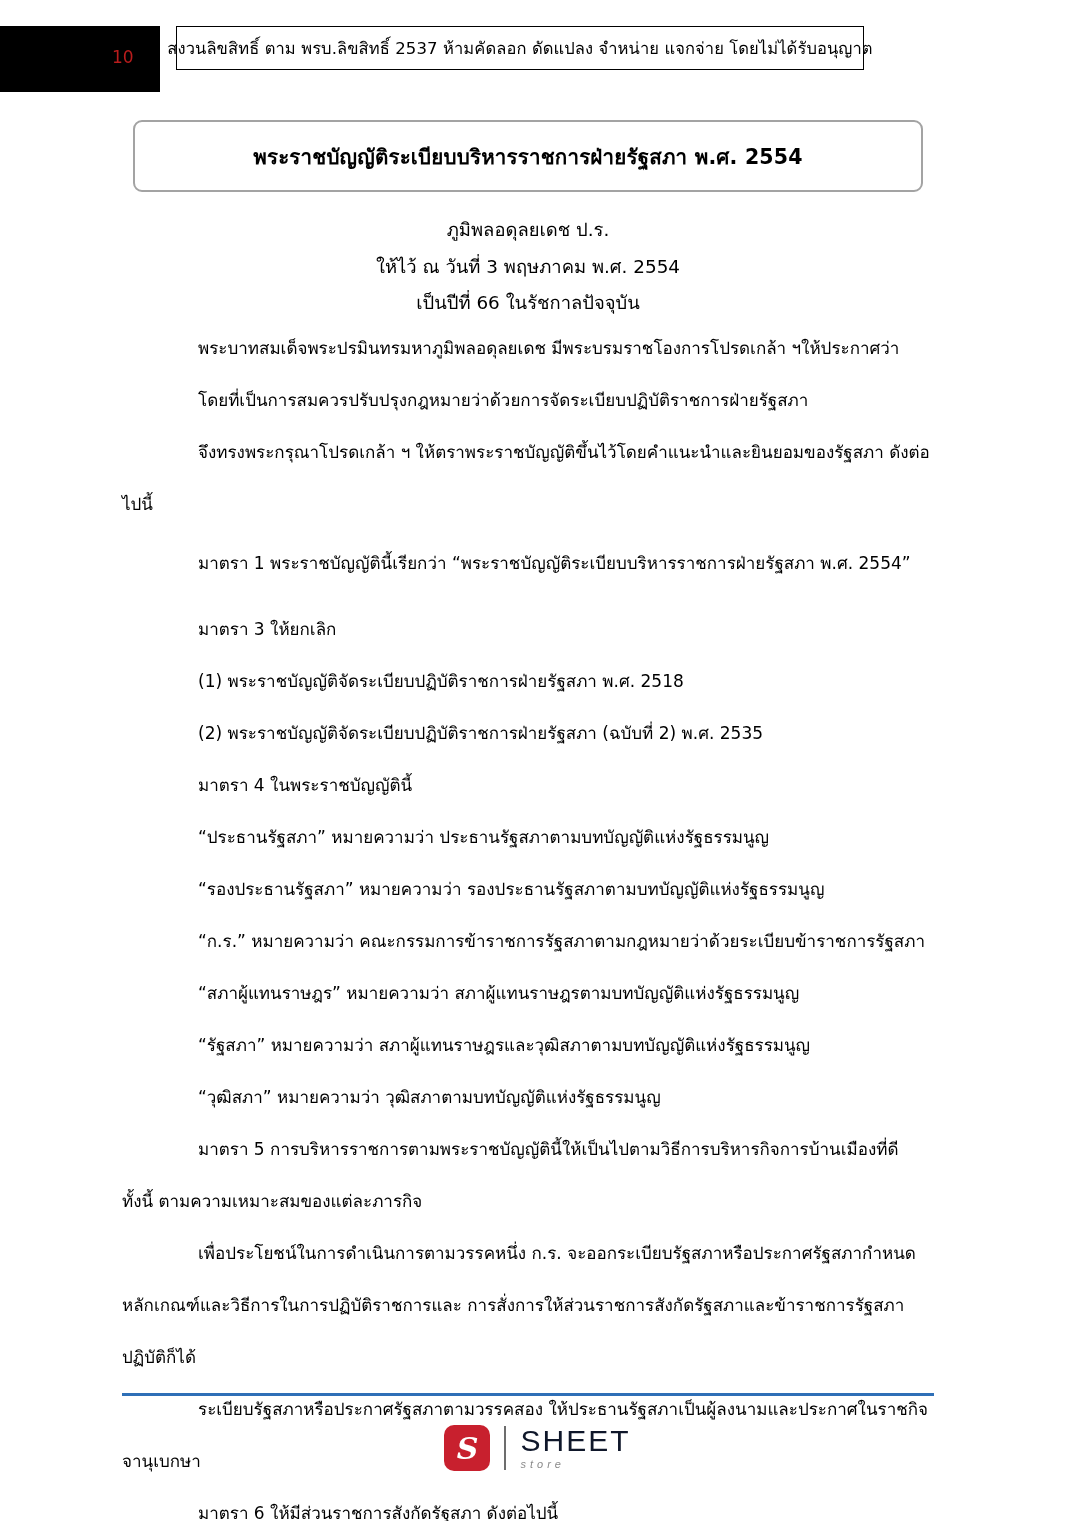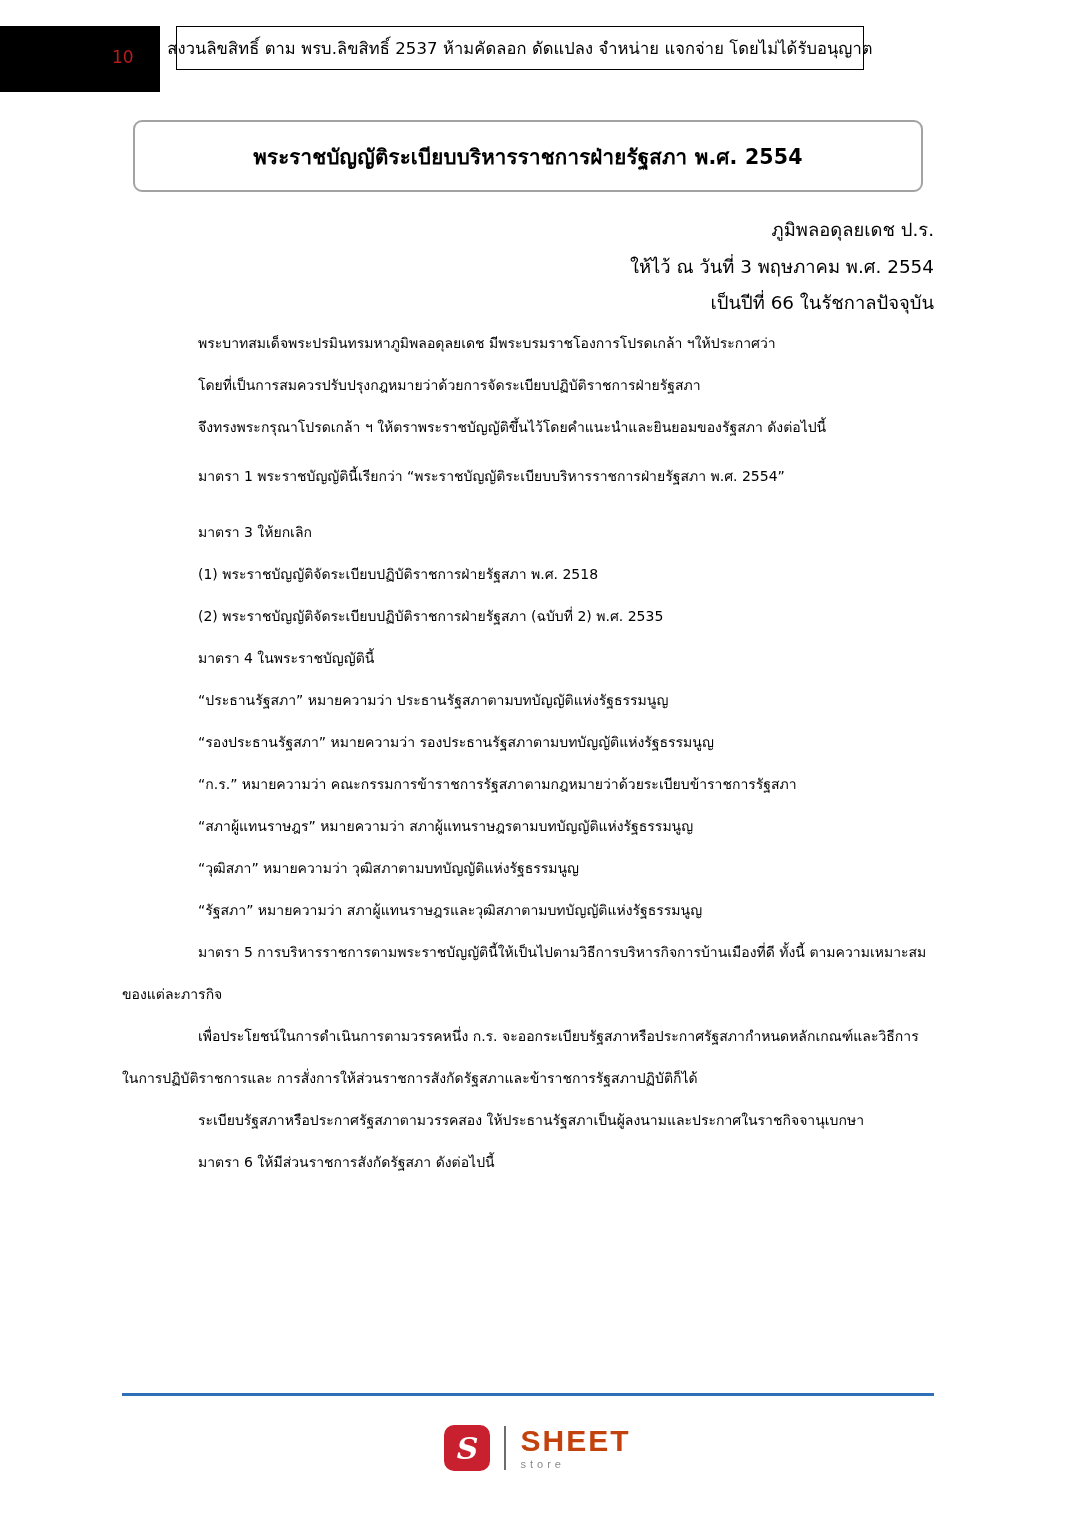--- a/index.html
+++ b/index.html
@@ -84,25 +84,25 @@
     position: absolute;
     left: 122px;
     top: 212px;
     width: 812px;
   }
   .line {
     font-size: 18.4px;
     line-height: 36.5px;
     white-space: pre-wrap;
   }
-  .center { text-align: right; }
+  .center { text-align: center; }
   .b { font-weight: normal; }
   .para {
-    font-size: 14px;
-    line-height: 42px;
+    font-size: 17px;
+    line-height: 52px;
   }
   .para.ind { text-indent: 76px; }
   .gap-sm { height: 7px; }
 
   
   .footer-rule {
     position: absolute;
     left: 122px;
     top: 1393px;
     width: 812px;
@@ -140,31 +140,32 @@
     margin: 0 14px;
   }
   .logo-words {
     display: flex;
     flex-direction: column;
     justify-content: center;
     line-height: 1;
   }
   .logo-sheet {
     font-size: 30px;
-    font-weight: bold;
+    font-weight: normal;
     letter-spacing: 2px;
-    color: #c2410c;
+    color: #0f172a;
     font-family: "Liberation Sans", sans-serif;
   }
   .logo-store {
     font-size: 11px;
     letter-spacing: 4px;
     color: #8a8a8a;
     margin-top: 3px;
     font-family: "Liberation Sans", sans-serif;
+    font-style: italic;
   }
 </style>
 </head>
 <body>
 
 <div class="page-header">
   <div class="black-tab"></div>
   <div class="page-number">10</div>
   <div class="copyright-box">
     <span class="copyright-text">สงวนลิขสิทธิ์ ตาม พรบ.ลิขสิทธิ์ 2537 ห้ามคัดลอก ดัดแปลง จำหน่าย แจกจ่าย โดยไม่ได้รับอนุญาต</span>
@@ -204,22 +205,22 @@
   <div class="para ind">(2) พระราชบัญญัติจัดระเบียบปฏิบัติราชการฝ่ายรัฐสภา (ฉบับที่ 2) พ.ศ. 2535</div>
 
   <div class="para ind">
     <span class="b">มาตรา 4</span><span> ในพระราชบัญญัตินี้</span>
   </div>
 
   <div class="para ind">“ประธานรัฐสภา”  หมายความว่า ประธานรัฐสภาตามบทบัญญัติแห่งรัฐธรรมนูญ</div>
   <div class="para ind">“รองประธานรัฐสภา” หมายความว่า รองประธานรัฐสภาตามบทบัญญัติแห่งรัฐธรรมนูญ</div>
   <div class="para ind">“ก.ร.” หมายความว่า คณะกรรมการข้าราชการรัฐสภาตามกฎหมายว่าด้วยระเบียบข้าราชการรัฐสภา</div>
   <div class="para ind">“สภาผู้แทนราษฎร” หมายความว่า สภาผู้แทนราษฎรตามบทบัญญัติแห่งรัฐธรรมนูญ</div>
+  <div class="para ind">“รัฐสภา” หมายความว่า สภาผู้แทนราษฎรและวุฒิสภาตามบทบัญญัติแห่งรัฐธรรมนูญ</div>
   <div class="para ind">“วุฒิสภา” หมายความว่า วุฒิสภาตามบทบัญญัติแห่งรัฐธรรมนูญ</div>
-  <div class="para ind">“รัฐสภา” หมายความว่า สภาผู้แทนราษฎรและวุฒิสภาตามบทบัญญัติแห่งรัฐธรรมนูญ</div>
 
   <div class="para ind">
     <span class="b">มาตรา 5</span><span> การบริหารราชการตามพระราชบัญญัตินี้ให้เป็นไปตามวิธีการบริหารกิจการบ้านเมืองที่ดี ทั้งนี้ ตามความเหมาะสมของแต่ละภารกิจ</span>
   </div>
 
   <div class="para ind">เพื่อประโยชน์ในการดำเนินการตามวรรคหนึ่ง  ก.ร. จะออกระเบียบรัฐสภาหรือประกาศรัฐสภากำหนดหลักเกณฑ์และวิธีการในการปฏิบัติราชการและ การสั่งการให้ส่วนราชการสังกัดรัฐสภาและข้าราชการรัฐสภาปฏิบัติก็ได้</div>
   <div class="para ind">ระเบียบรัฐสภาหรือประกาศรัฐสภาตามวรรคสอง  ให้ประธานรัฐสภาเป็นผู้ลงนามและประกาศในราชกิจจานุเบกษา</div>
 
   <div class="para ind">
     <span class="b">มาตรา 6</span><span> ให้มีส่วนราชการสังกัดรัฐสภา ดังต่อไปนี้</span>

